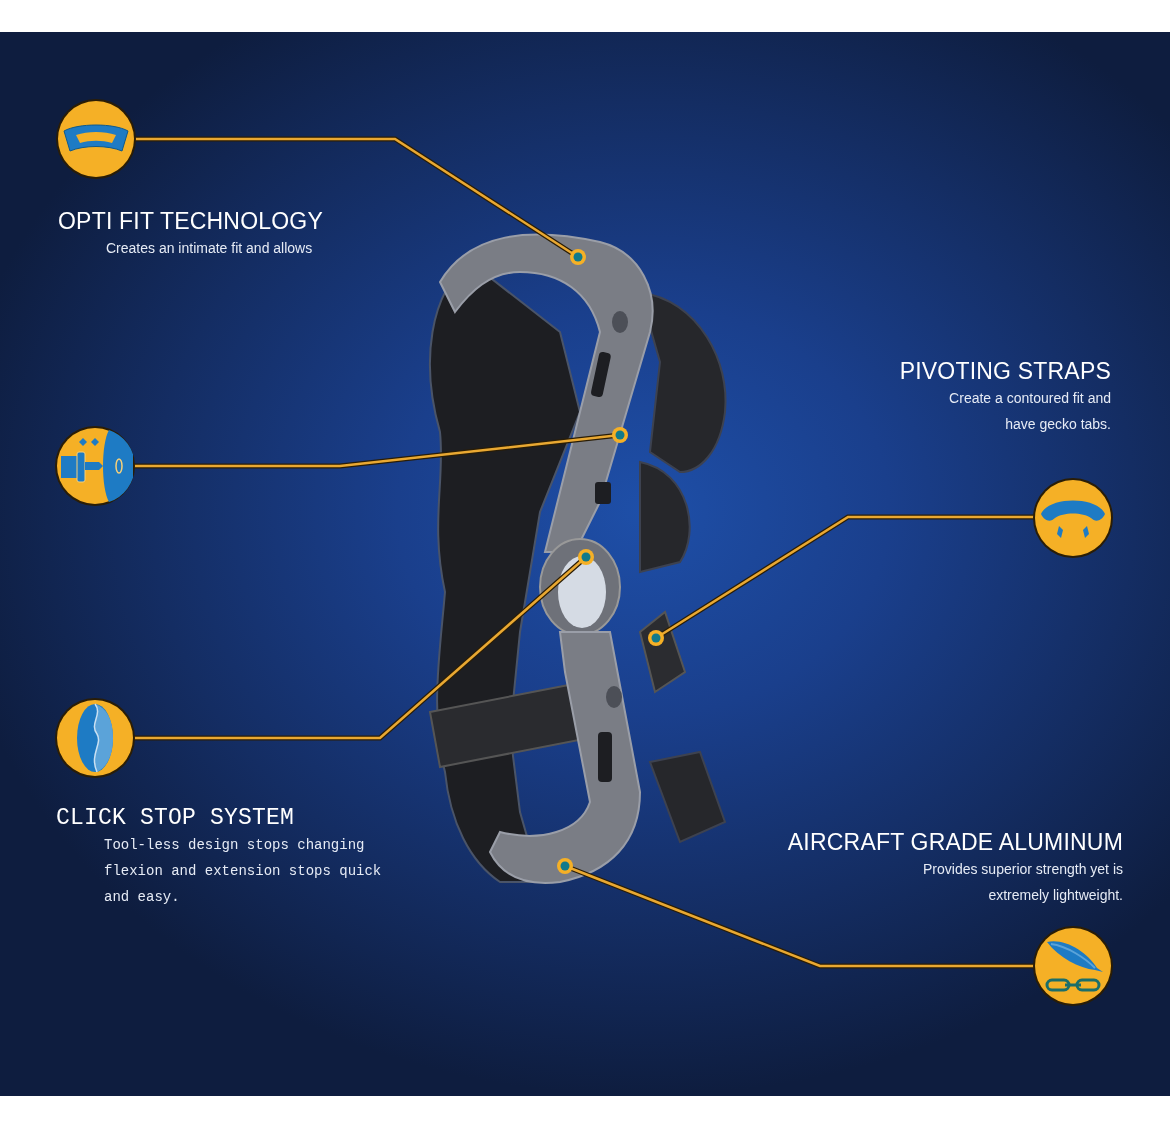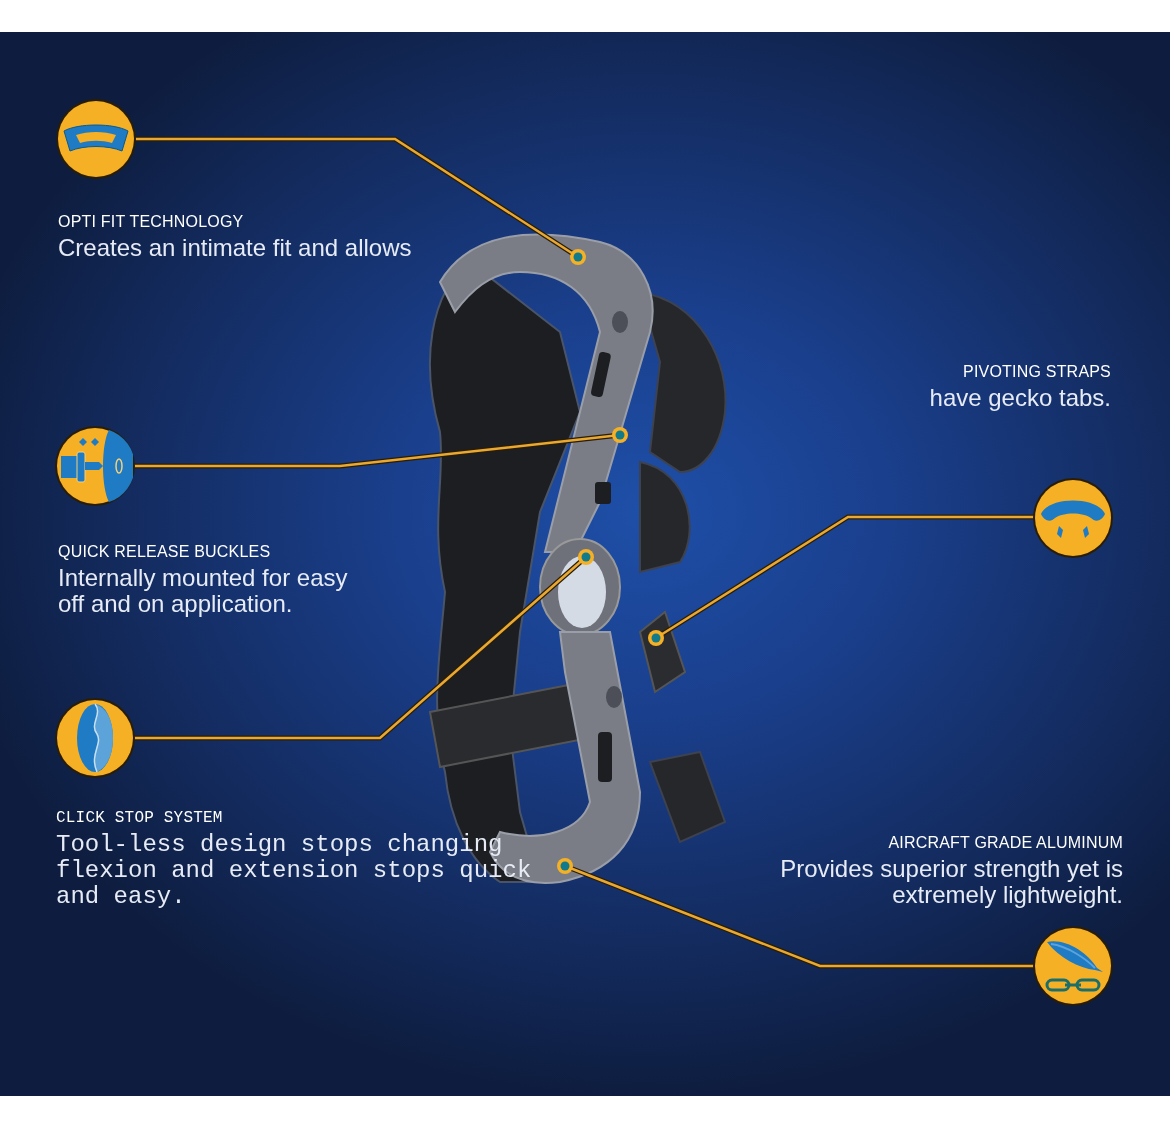--- a/index.html
+++ b/index.html
@@ -4,22 +4,22 @@
   <style>
     html, body { margin:0; padding:0; }
     body { width:1170px; height:1123px; background:#ffffff; position:relative; overflow:hidden; font-family:"Liberation Sans", sans-serif; }
     .panel {
       position:absolute; left:0; top:32px; width:1170px; height:1064px;
       background: radial-gradient(ellipse 60% 55% at 55% 45%, #1e4fa8 0%, #1a3f8c 35%, #142d63 70%, #0e1d3f 100%);
       overflow:hidden;
     }
     svg.lines { position:absolute; left:0; top:0; width:1170px; height:1064px; }
     .feature { position:absolute; color:#ffffff; }
-    .feature .title { font-size:16px; font-weight:normal; letter-spacing:0.2px; line-height:27px; color:#ffffff; }
-    .feature .desc { font-size:24px; line-height:26px; color:#e6ebf5; }
+    .feature .title { font-size:23px; font-weight:normal; letter-spacing:0.2px; line-height:27px; color:#ffffff; }
+    .feature .desc { font-size:14px; line-height:26px; color:#e6ebf5;margin-left:48px; }
     .right { text-align:right; }
     .icon-circle { position:absolute; width:76px; height:76px; border-radius:50%; background:#f5b026; box-shadow:0 0 0 2px #2a1d06; }
     .icon-circle svg { position:absolute; left:0; top:0; }
   </style>
 </head>
 <body>
 
 <div class="panel">
 
   <svg class="lines" viewBox="0 0 1170 1064">
@@ -90,42 +90,38 @@
     <svg width="76" height="76" viewBox="0 0 76 76">
       <path d="M52 2 A38 38 0 0 1 52 74 C44 60 44 16 52 2 Z" fill="#1e7bc4"></path>
       <ellipse cx="62" cy="38" rx="3" ry="7" fill="none" stroke="#f5d07a" stroke-width="1.5"></ellipse>
       <rect x="4" y="28" width="16" height="22" fill="#1e7bc4"></rect>
       <rect x="20" y="24" width="8" height="30" rx="2" fill="#1e7bc4" stroke="#f5d07a" stroke-width="1"></rect>
       <path d="M28 34 L42 34 L46 38 L42 42 L28 42 Z" fill="#1e7bc4"></path>
       <path d="M22 14 L26 10 L30 14 L26 18 Z" fill="#1e7bc4"></path>
       <path d="M34 14 L38 10 L42 14 L38 18 Z" fill="#1e7bc4"></path>
     </svg>
   </div>
-  <div class="feature" style="left:58px;top:506px;">
-    <div class="title">QUICK RELEASE BUCKLES</div>
-    <div class="desc">Internally mounted for easy</div>
-    <div class="desc">off and on application.</div>
-  </div>
 
   <div class="icon-circle" style="left:57px;top:668px;">
     <svg width="76" height="76" viewBox="0 0 76 76">
       <ellipse cx="38" cy="38" rx="18" ry="34" fill="#1e7bc4"></ellipse>
       <path d="M38 4 C46 14 32 24 40 34 C46 44 32 54 40 72 C52 66 56 52 56 38 C56 20 50 8 38 4 Z" fill="#5ba3d9"></path>
       <path d="M38 4 C46 14 32 24 40 34 C46 44 32 54 40 72" fill="none" stroke="#c9e0f2" stroke-width="1.5"></path>
     </svg>
   </div>
   <div class="feature" style="left:56px;top:773px;font-family:Liberation Mono, monospace;">
     <div class="title">CLICK STOP SYSTEM</div>
     <div class="desc">Tool-less design stops changing</div>
     <div class="desc">flexion and extension stops quick</div>
     <div class="desc">and easy.</div>
   </div>
 
   <div class="feature right" style="right:59px;top:326px;">
     <div class="title">PIVOTING STRAPS</div>
+    <div class="desc">Create a contoured fit and</div>
     <div class="desc">have gecko tabs.</div>
   </div>
   <div class="icon-circle" style="left:1035px;top:448px;">
     <svg width="76" height="76" viewBox="0 0 76 76">
       <path d="M6 34 C14 16 62 16 70 34 C66 42 60 42 56 38 C48 32 28 32 20 38 C16 42 10 42 6 34 Z" fill="#1e7bc4"></path>
       <path d="M24 46 L28 50 L26 58 L22 54 Z" fill="#1e7bc4"></path>
       <path d="M52 46 L48 50 L50 58 L54 54 Z" fill="#1e7bc4"></path>
     </svg>
   </div>
 

